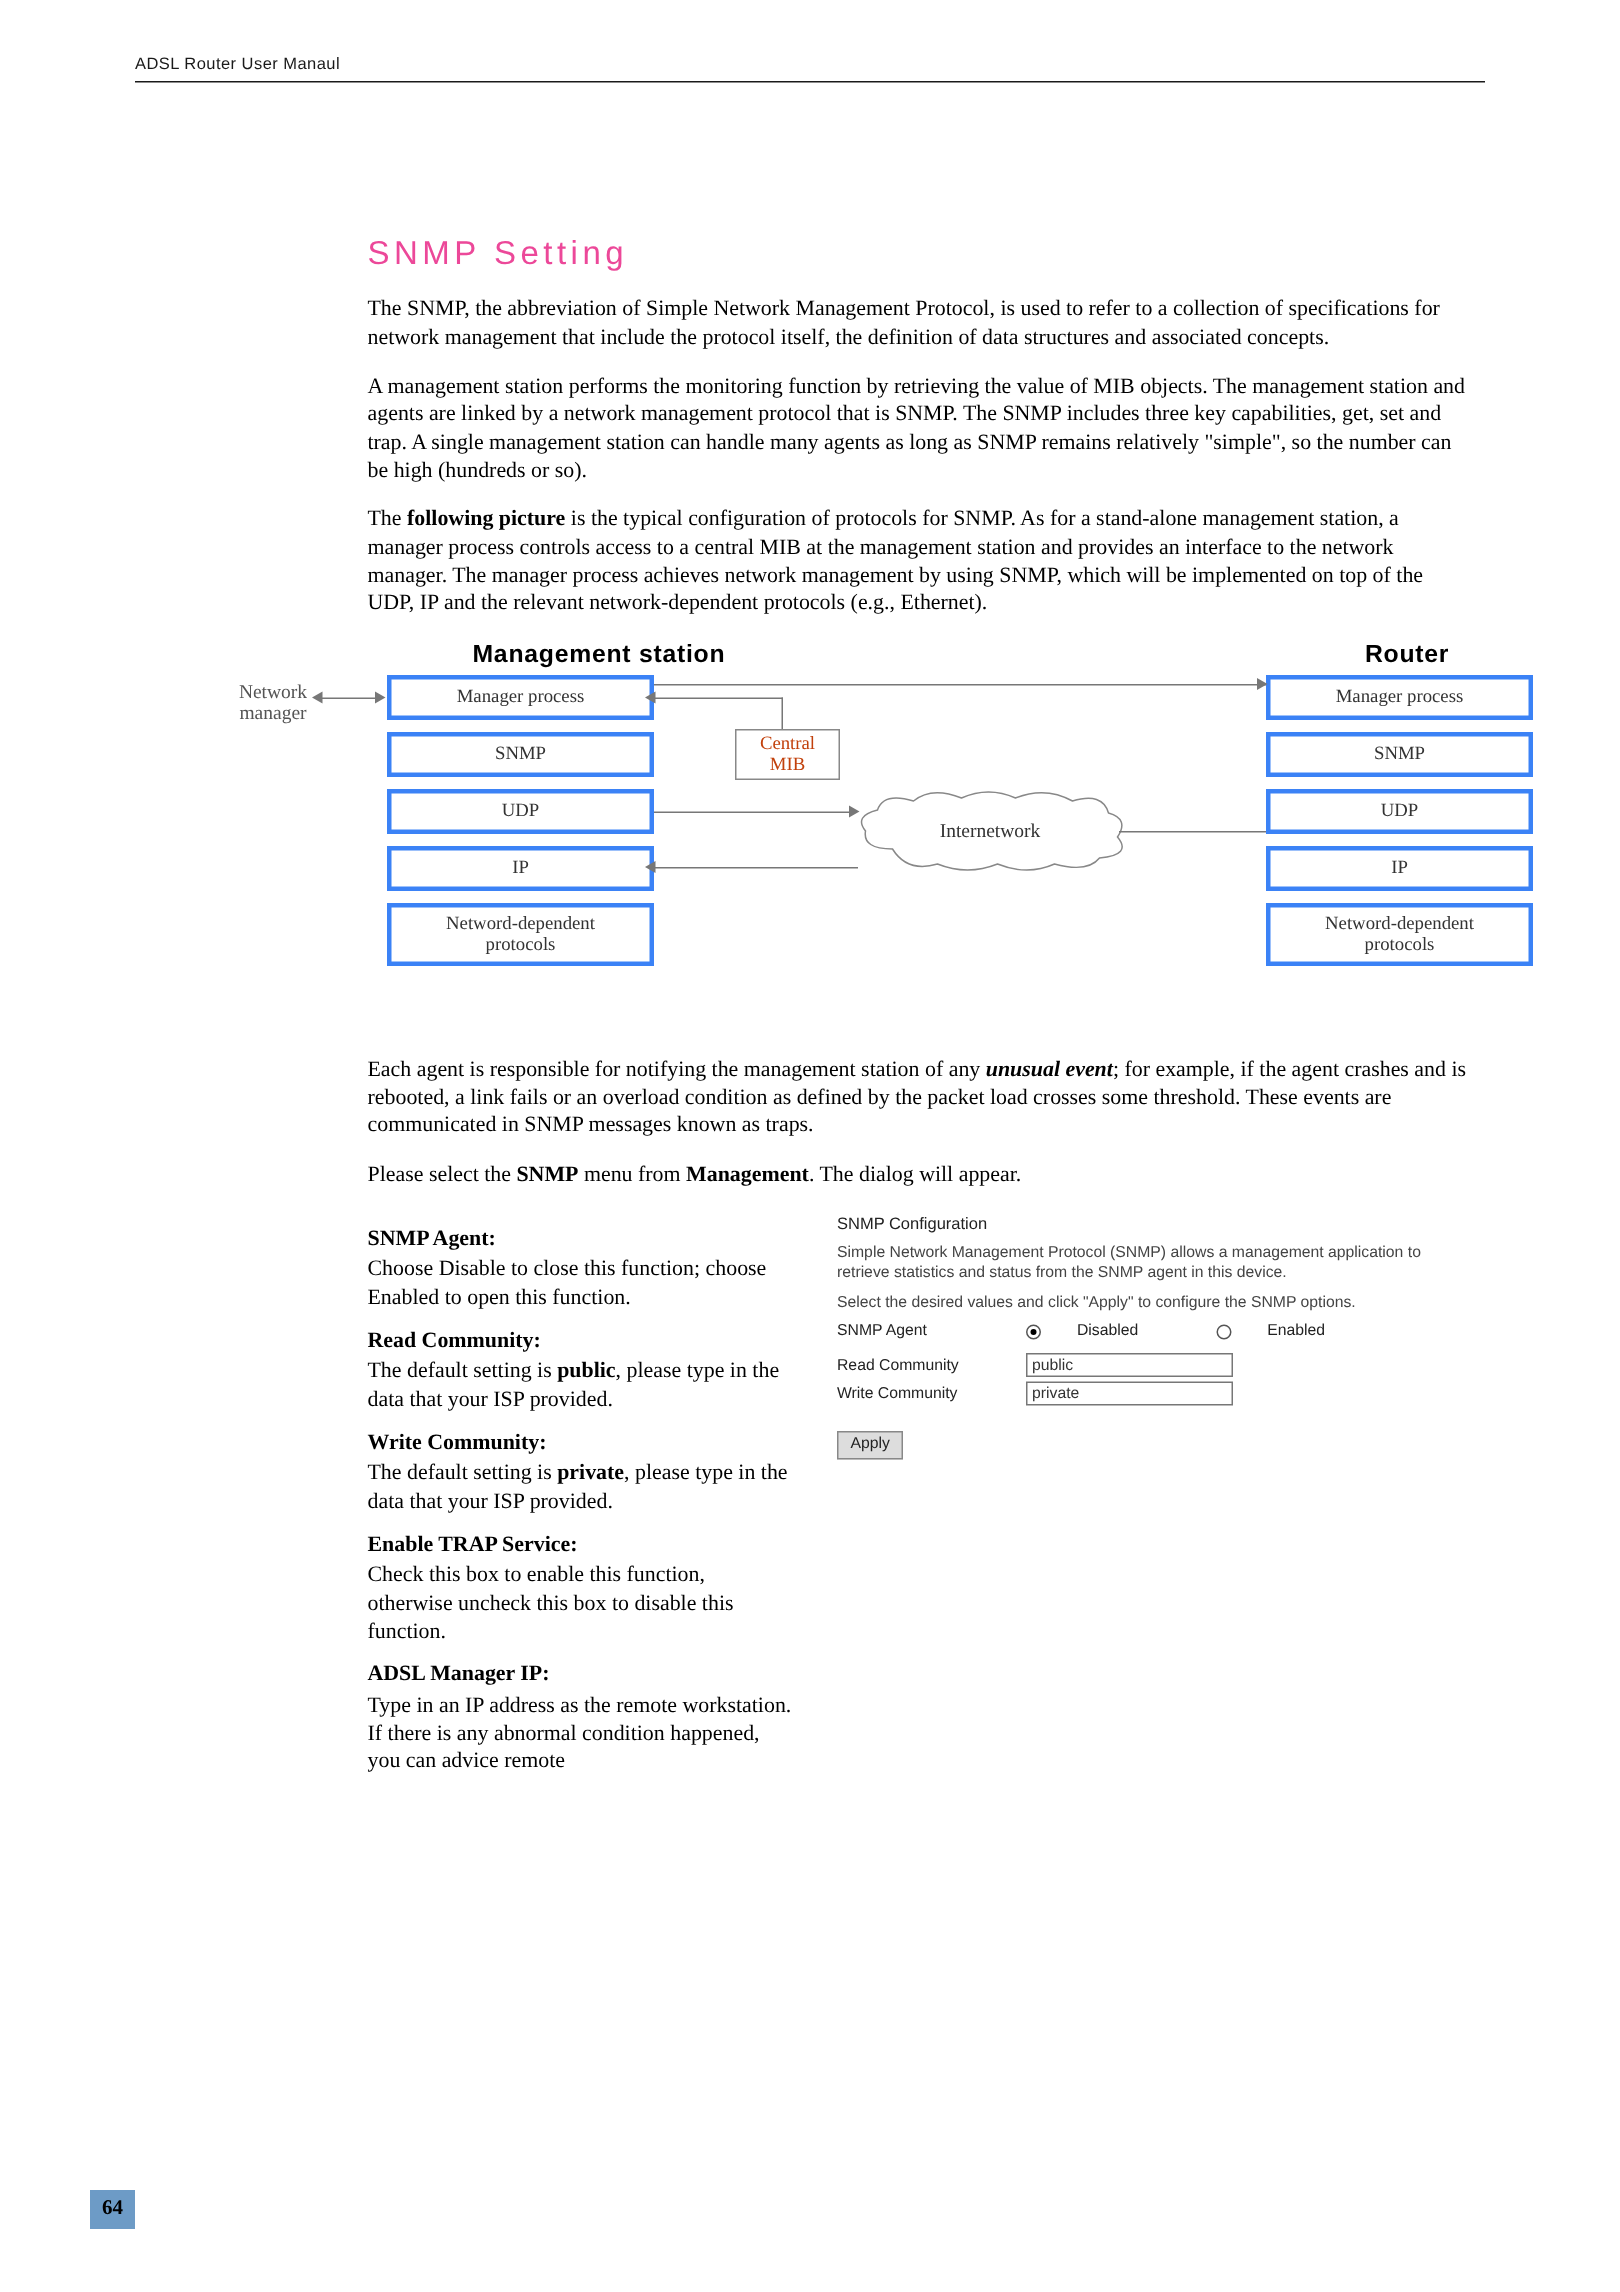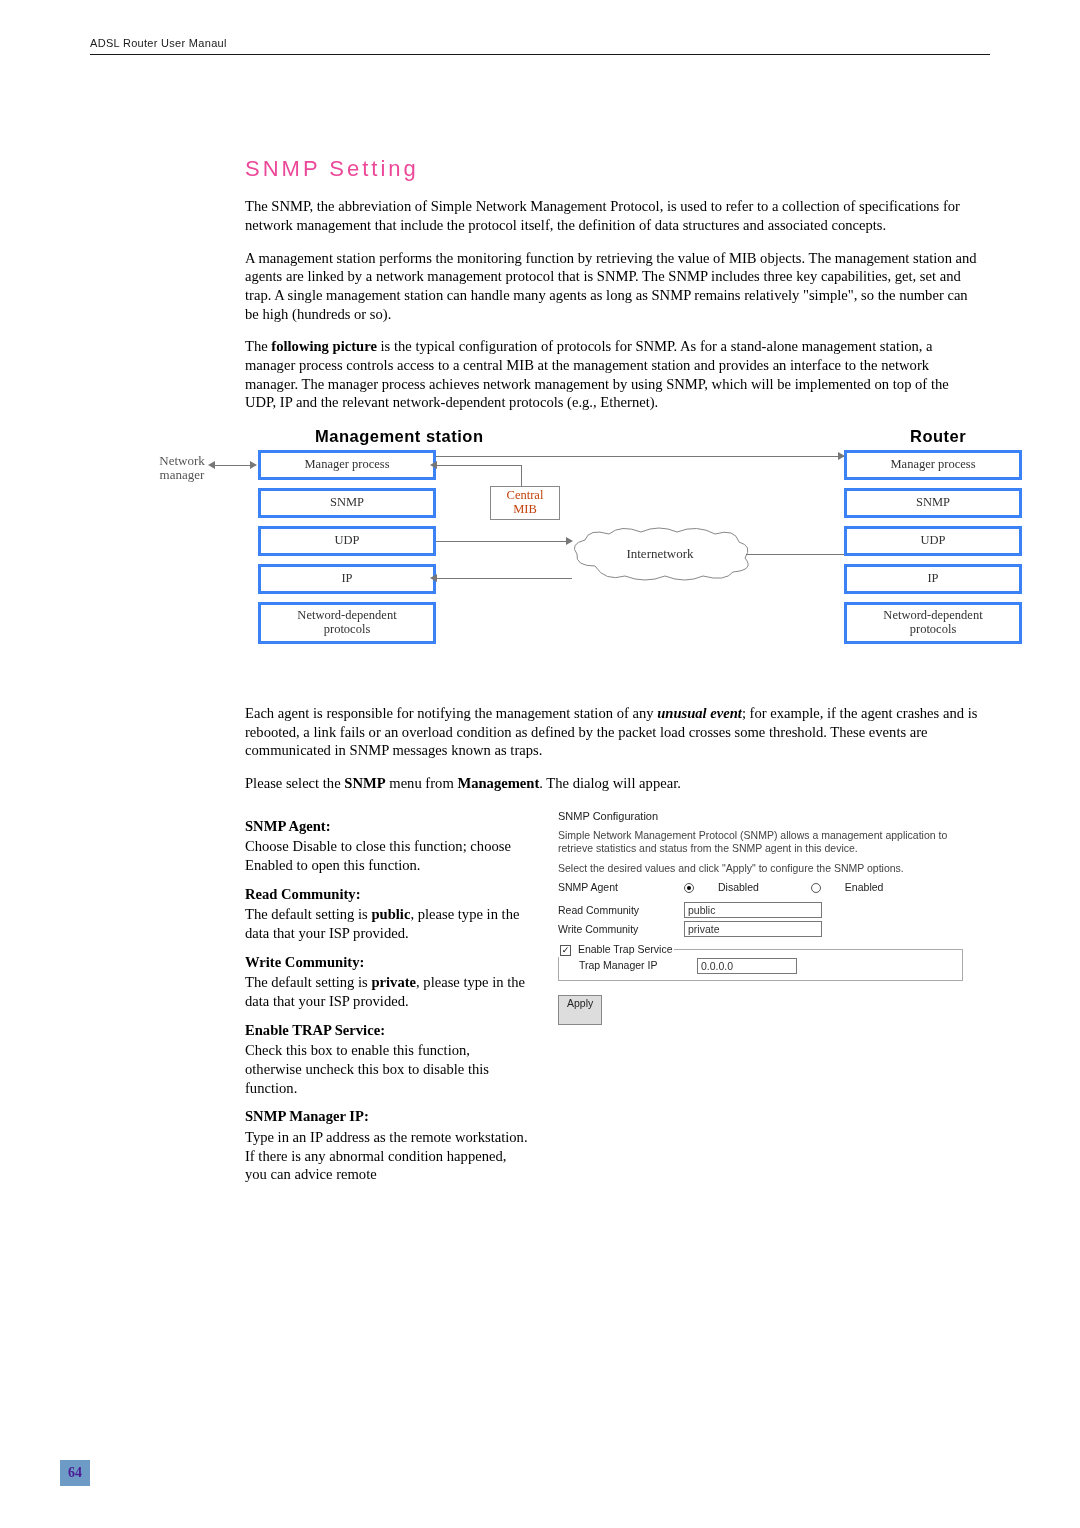--- a/index.html
+++ b/index.html
@@ -173,30 +173,30 @@
   .fieldset-border {
     border:1px solid #aaa; padding: 8px 8px 6px 20px; margin-top:-8px;
   }
   .btn {
     margin-top: 14px;
     display:inline-block;
     font-family: Tahoma, Verdana, Arial, sans-serif;
     font-size: 10.5px;
     background: #ddd;
     border: 1px solid #888;
-    padding: 1px 8px 14px 8px;
+    padding: 1px 8px 2px 8px;
     cursor: pointer;
   }
 
   .page-num {
     position: absolute;
     left: 60px;
     bottom: 42px;
     background: #6d9bc6;
-    color: #4c1d95;
+    color: #000000;
     font-family: "Times New Roman", serif;
     font-size: 14px;
     font-weight: bold;
     padding: 4px 8px;
   }
 </style>
 </head>
 <body>
 
 <div class="page">
@@ -284,21 +284,21 @@
         </div>
 
         <div class="subhead">Write Community:</div>
         <div class="subbody">
           <span>The default setting is </span><span class="bold">private</span><span>, please type in the data that your ISP provided.</span>
         </div>
 
         <div class="subhead">Enable TRAP Service:</div>
         <div class="subbody">Check this box to enable this function, otherwise uncheck this box to disable this function.</div>
 
-        <div class="subhead">SNMP Manager IP:</div>
+        <div class="subhead">ADSL Manager IP:</div>
         <div class="subbody">Type in an IP address as the remote workstation. If there is any abnormal condition happened, you can advice remote</div>
       </div>
 
       <div class="rightcol">
         <div class="panel">
           <div class="panel-title">SNMP Configuration</div>
           <div class="panel-desc">Simple Network Management Protocol (SNMP) allows a management application to retrieve statistics and status from the SNMP agent in this device.</div>
           <div class="panel-desc">Select the desired values and click "Apply" to configure the SNMP options.</div>
 
           <div class="panel-row" style="margin-top:4px;">
@@ -312,32 +312,20 @@
 
           <div class="panel-row" style="margin-top:8px;">
             <span class="panel-lab">Read Community</span>
             <input class="textin" value="public" style="">
           </div>
           <div class="panel-row">
             <span class="panel-lab">Write Community</span>
             <input class="textin" value="private" style="">
           </div>
 
-          <div class="fieldset-like">
-            <div style="position:relative; z-index:2; background:#fff; display:inline-block; padding:0 2px;">
-              <span class="cb chk"></span>
-              <span>Enable Trap Service</span>
-            </div>
-            <div class="fieldset-border">
-              <div class="panel-row" style="margin:0;">
-                <span style="width:96px; display:inline-block;">Trap Manager IP</span>
-                <input class="textin narrow" value="0.0.0.0" style="">
-              </div>
-            </div>
-          </div>
 
           <div class="btn">Apply</div>
         </div>
       </div>
     </div>
 
   </div>
 </div>
 
 <div class="page-num">64</div>

